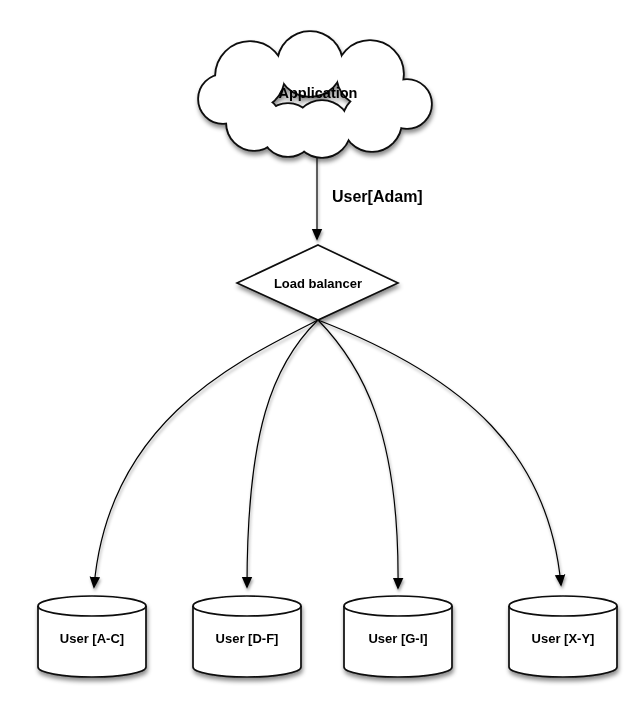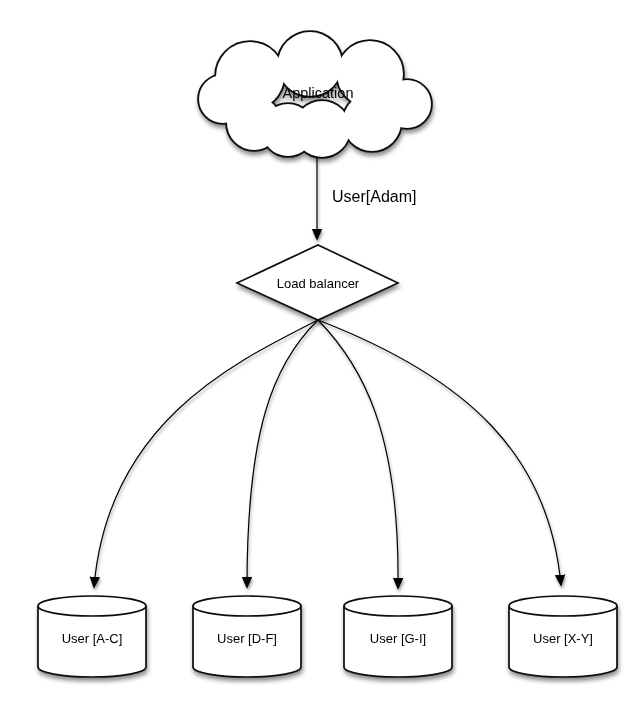--- a/index.html
+++ b/index.html
@@ -9,20 +9,21 @@
     width: 642px;
     height: 728px;
     overflow: hidden;
     font-family: "Liberation Sans", sans-serif;
   }
   #stage {
     position: relative;
     width: 642px;
     height: 728px;
     background: #ffffff;
+    font-weight: bold;
   }
   svg { display: block; }
   text {
     font-family: "Liberation Sans", sans-serif;
     fill: #000000;
   }
   .node-label   { font-size: 14.5px; }
   .edge-label   { font-size: 16px; }
   .diamond-label{ font-size: 13px; }
   .cyl-label    { font-size: 13px; }

